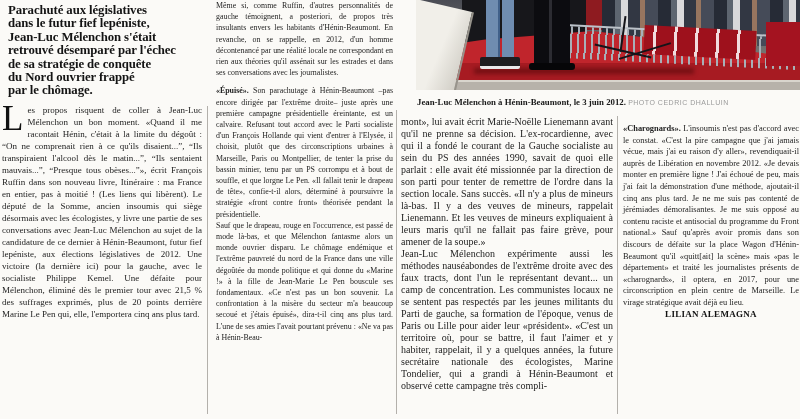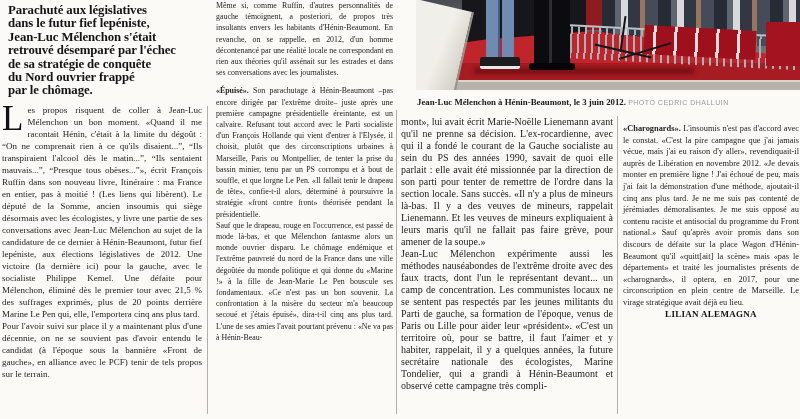--- a/index.html
+++ b/index.html
@@ -82,21 +82,20 @@
 Jean-Luc Mélenchon s'était
 retrouvé désemparé par l'échec
 de sa stratégie de conquête
 du Nord ouvrier frappé
 par le chômage.</div>
 
 <div class="abs col col1">
   <span class="dropcap">L</span>
   <div>
       <p><span>es propos risquent de coller à Jean-Luc Mélenchon un bon moment. </span><span class="st-i">«Quand il me racontait Hénin, c'était à la limite du dégoût : “On ne comprenait rien à ce qu'ils disaient...”, “Ils transpiraient l'alcool dès le matin...”, “Ils sentaient mauvais...”, “Presque tous obèses...”»</span><span>, écrit François Ruffin dans son nouveau livre, </span><span class="st-i">Itinéraire : ma France en entier, pas à moitié !</span><span> (Les liens qui libèrent). Le député de la Somme, ancien insoumis qui siège désormais avec les écologistes, y livre une partie de ses conversations avec Jean-Luc Mélenchon au sujet de la candidature de ce dernier à Hénin-Beaumont, futur fief lepéniste, aux élections législatives de 2012. Une victoire (la dernière ici) pour la gauche, avec le socialiste Philippe Kemel. Une défaite pour Mélenchon, éliminé dès le premier tour avec 21,5 % des suffrages exprimés, plus de 20 points derrière Marine Le Pen qui, elle, l'emportera cinq ans plus tard.</span></p>
-      <p><span>Pour l'avoir suivi sur place il y a maintenant plus d'une décennie, on ne se souvient pas d'avoir entendu le candidat (à l'époque sous la bannière «Front de gauche», en alliance avec le PCF) tenir de tels propos sur le terrain.</span></p>
     </div>
 </div>
 
 <div class="abs vrule vrule1"></div>
 
 <div class="abs col col2">
   <div>
       <p><span>Même si, comme Ruffin, d'autres personnalités de gauche témoignent, a posteriori, de propos très insultants envers les habitants d'Hénin-Beaumont. En revanche, on se rappelle, en 2012, d'un homme décontenancé par une réalité locale ne correspondant en rien aux théories qu'il assénait sur les estrades et dans ses conversations avec les journalistes.</span></p>
       <p class="gap"><span class="st-b">«Épuisé».</span><span> Son parachutage à Hénin-Beaumont –pas encore dirigée par l'extrême droite– juste après une première campagne présidentielle éreintante, est un calvaire. Refusant tout accord avec le Parti socialiste d'un François Hollande qui vient d'entrer à l'Elysée, il choisit, plutôt que des circonscriptions urbaines à Marseille, Paris ou Montpellier, de tenter la prise du bassin minier, tenu par un PS corrompu et à bout de souffle, et que lorgne Le Pen. </span><span class="st-i">«Il fallait tenir le drapeau de tête»</span><span>, confie-t-il alors, déterminé à poursuivre la stratégie «front contre front» théorisée pendant la présidentielle.</span></p>
       <p><span>Sauf que le drapeau, rouge en l'occurrence, est passé de mode là-bas, et que Mélenchon fantasme alors un monde ouvrier disparu. Le chômage endémique et l'extrême pauvreté du nord de la France dans une ville dégoûtée du monde politique et qui donne du «Marine !» à la fille de Jean-Marie Le Pen bouscule ses fondamentaux. </span><span class="st-i">«Ce n'est pas un bon souvenir. La confrontation à la misère du secteur m'a beaucoup secoué et j'étais épuisé»</span><span>, dira-t-il cinq ans plus tard. L'une de ses amies l'avait pourtant prévenu : </span><span class="st-i">«Ne va pas à Hénin-Beau-</span></p>

